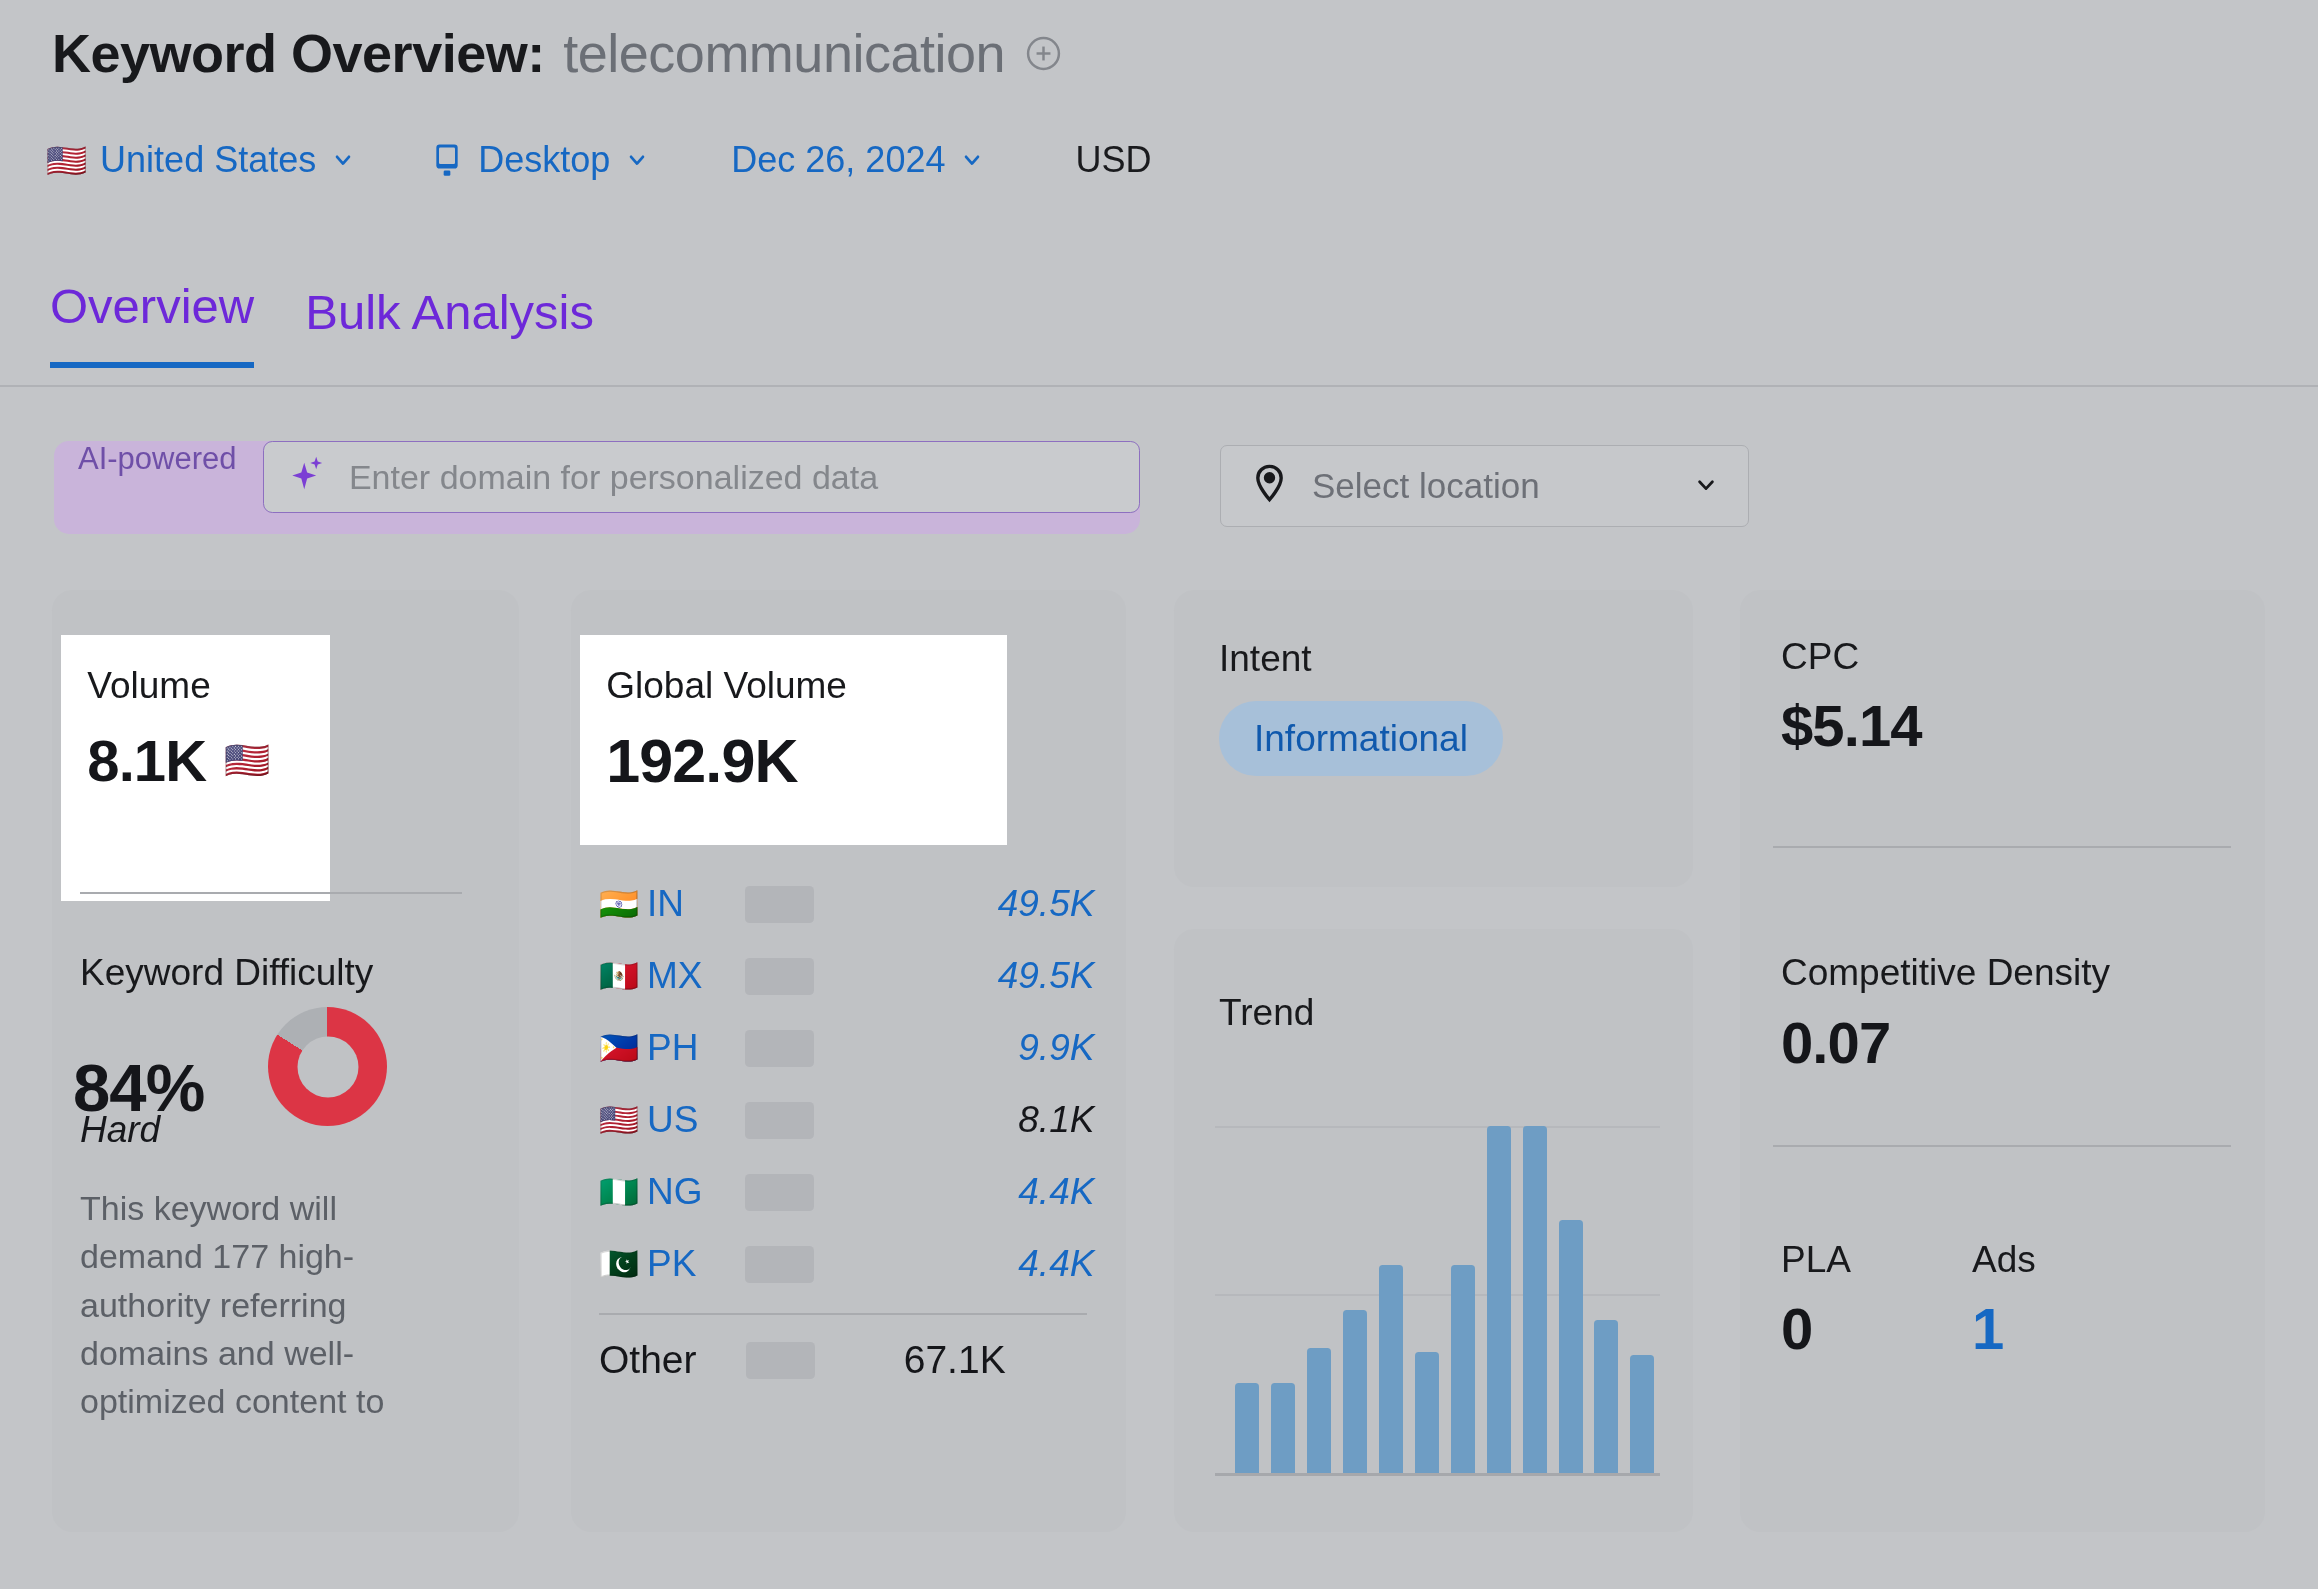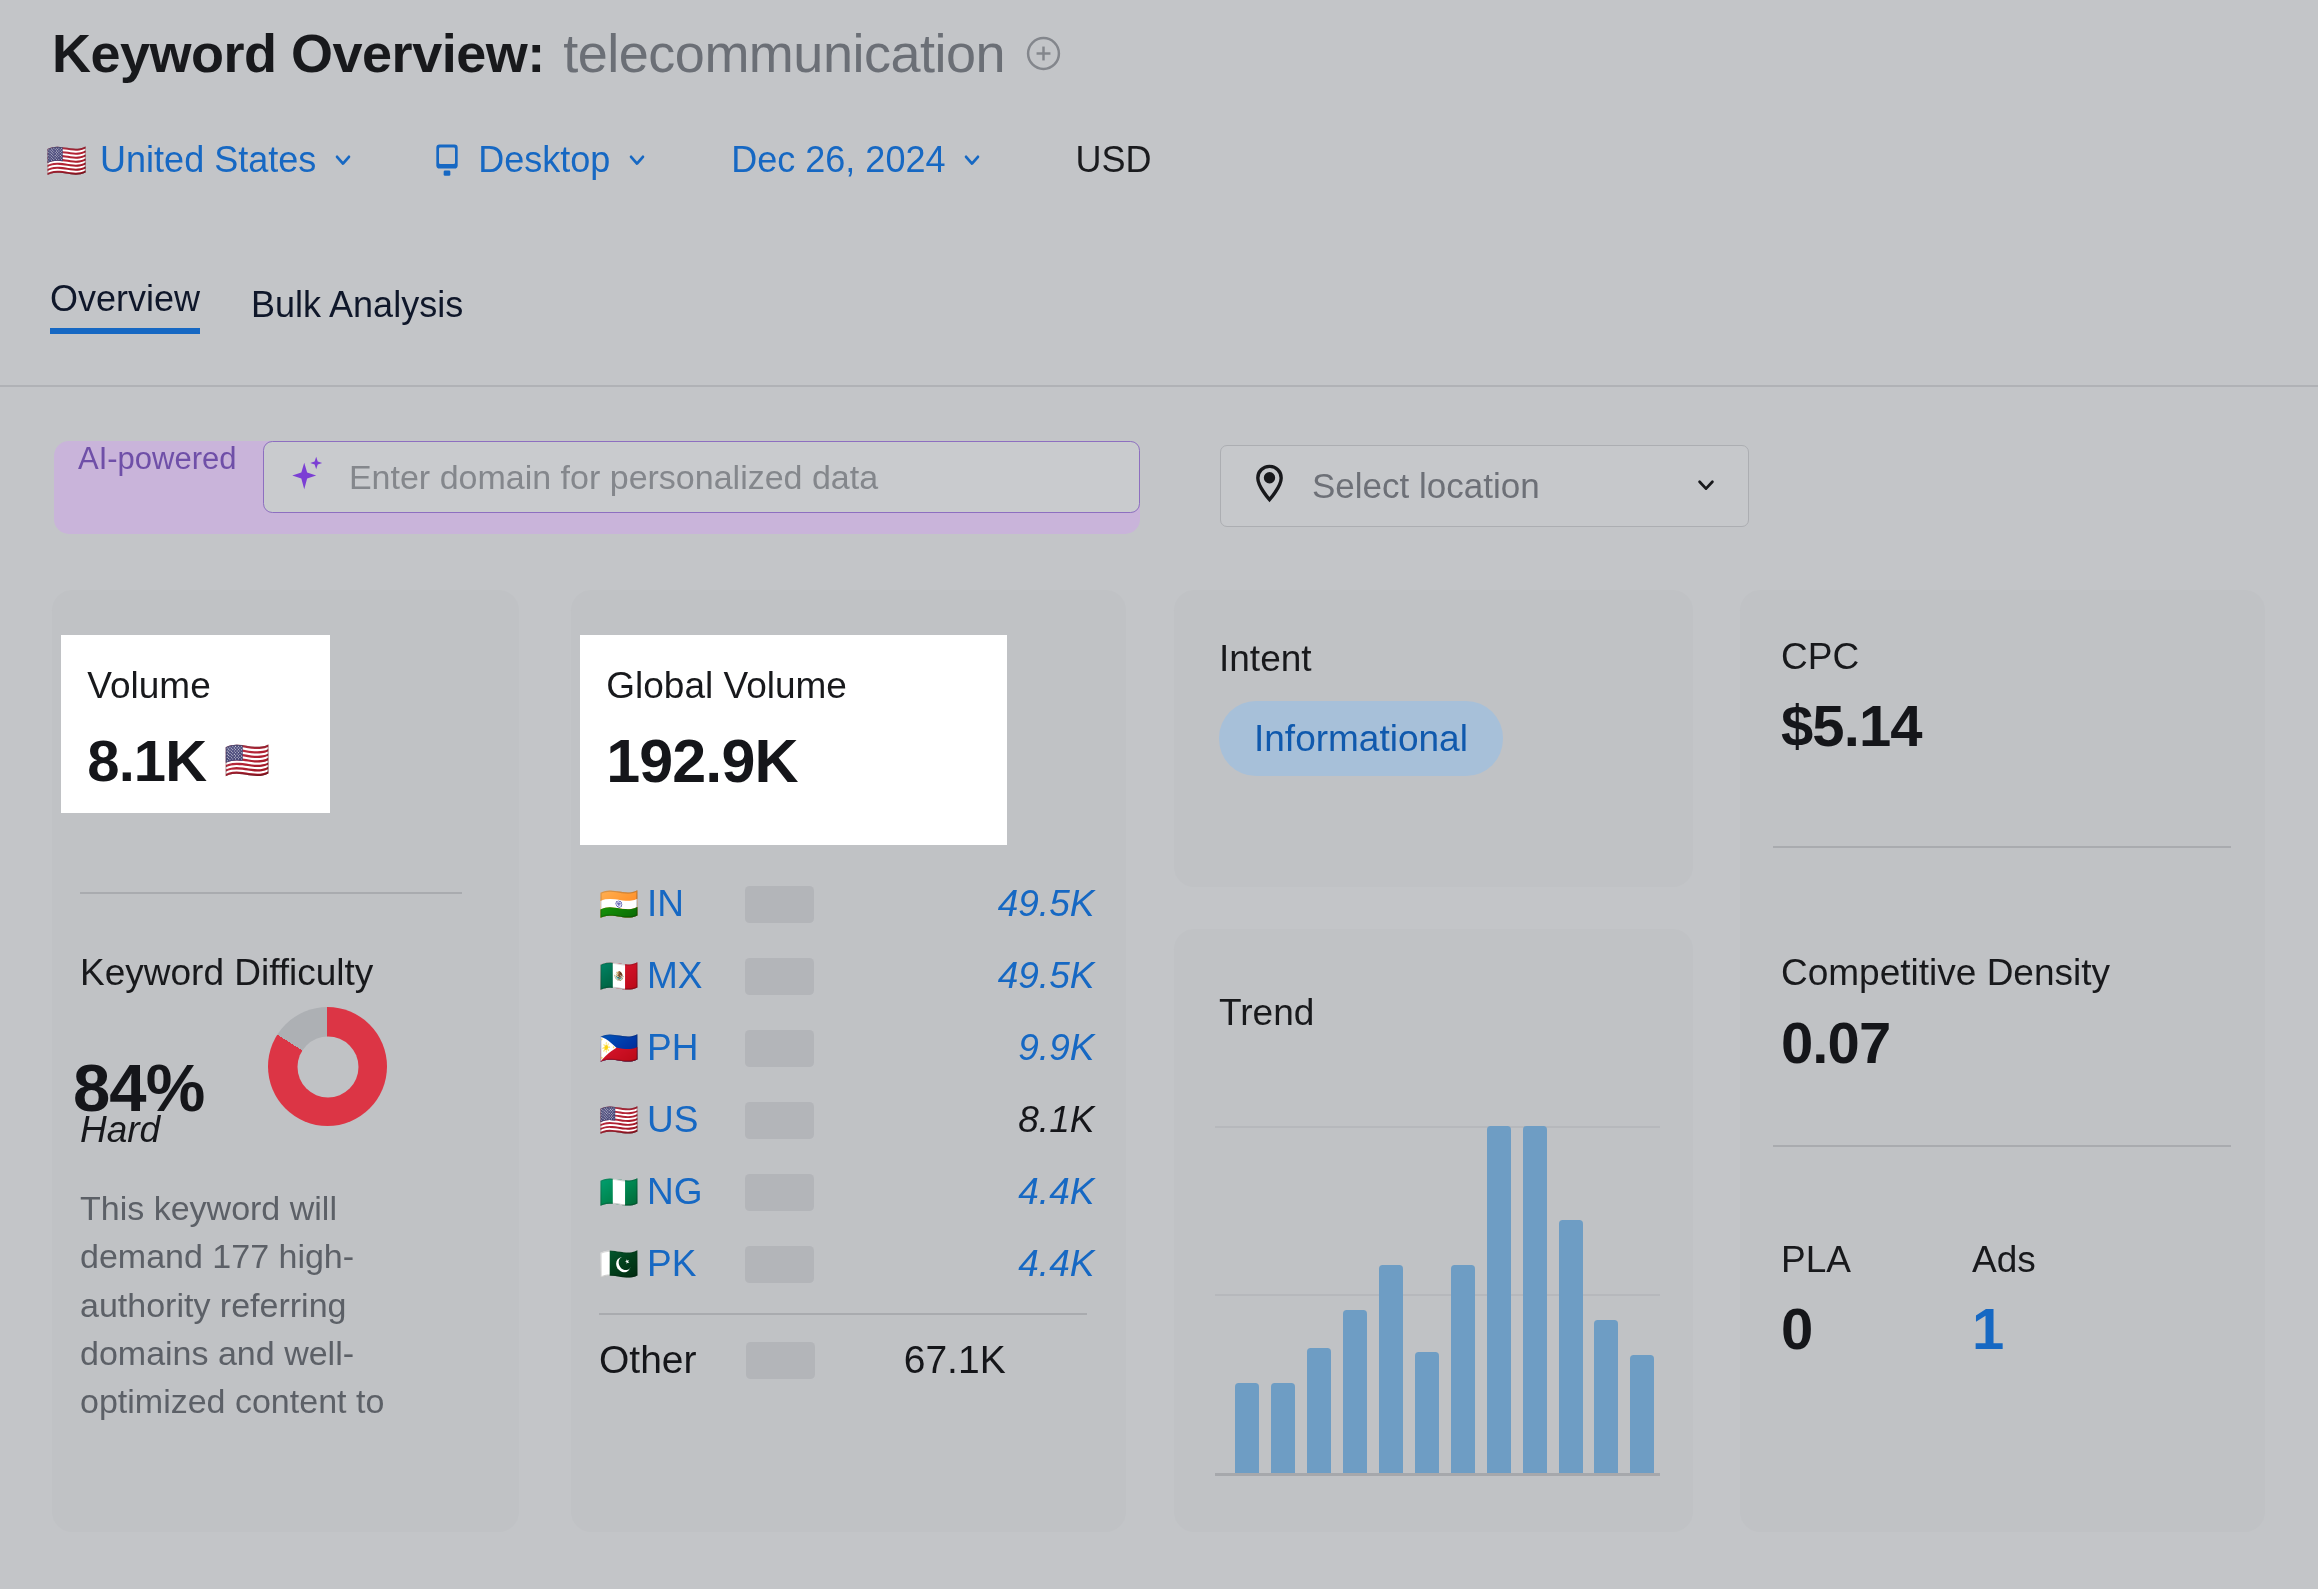--- a/index.html
+++ b/index.html
@@ -27,21 +27,21 @@
   }
   .meta-item { display: flex; align-items: center; font-size: 36px; color: #1668c3; }
   .meta-item.plain { color: #1a1b1e; }
   .flag-emoji { font-size: 33px; line-height: 1; margin-right: 13px; }
   .chev { margin-left: 13px; display: inline-flex; align-items: center; }
   .gap1 { width: 74px; } .gap2 { width: 80px; } .gap3 { width: 89px; }
   .monitor-icon { margin-right: 15px; display:inline-flex; }
 
   
   .tabs { position: absolute; left: 50px; top: 278px; display:flex; align-items:flex-end; }
-  .tab { font-size: 36px; color: #0f172a; padding-bottom: 8px; white-space: nowrap; }
+  .tab { font-size: 49px; color: #6d28d9; padding-bottom: 28px; white-space: nowrap; }
   .tab.active { border-bottom: 6.5px solid #1668c3; }
   .tab + .tab { margin-left: 51px; }
   .tab-rule { position:absolute; left:0; top:385px; width:2319px; height:1.9px; background:#b0b2b6; }
 
   
   .ai-wrap {
     position: absolute; left: 54px; top: 441px;
     height: 93px; background: #c9b4da; border-radius: 15px;
     display: flex; padding: 0 0 0 24px;
   }
@@ -66,21 +66,21 @@
   #card-volume  { left: 52px;   top: 590px; width: 467px;  height: 942px; }
   #card-global  { left: 571px;  top: 590px; width: 555px;  height: 942px; }
   #card-intent  { left: 1174px; top: 590px; width: 519px;  height: 297px; }
   #card-trend   { left: 1174px; top: 929px; width: 519px; height: 603px; }
   #card-cpc     { left: 1740px; top: 590px; width: 525px;  height: 942px; }
 
   .white-box { background: #ffffff; position: absolute; }
   .metric-label { font-size: 37px; color: #18191c; }
   .metric-value { font-size: 58px; font-weight: bold; color: #15161a; letter-spacing: -0.9px; }
 
-  #vol-white { left: 9.3px; top: 45px; width: 269px; height: 178px; padding: 30px 0 0 26px; }
+  #vol-white { left: 9.3px; top: 45px; width: 269px; height: 266px; padding: 30px 0 0 26px; }
   #vol-white .metric-value { margin-top: 20.4px; display: flex; align-items: center; gap: 18.6px; }
   #gv-white  { left: 9.3px; top: 45px; width: 427px; height: 210px; padding: 30px 0 0 26px; }
   #gv-white .metric-value { margin-top: 18.6px; font-size: 61px; }
 
   .divider { height: 1.9px; background: #a9abaf; }
 
   
   #kd-div { position:absolute; left:28px; top:302px; width: 382px; }
   #kd-label { position:absolute; left:28px; top: 362px; }
   #kd-row { position:absolute; left:21px; top: 417px; display:flex; align-items:flex-end; gap: 64px; }

